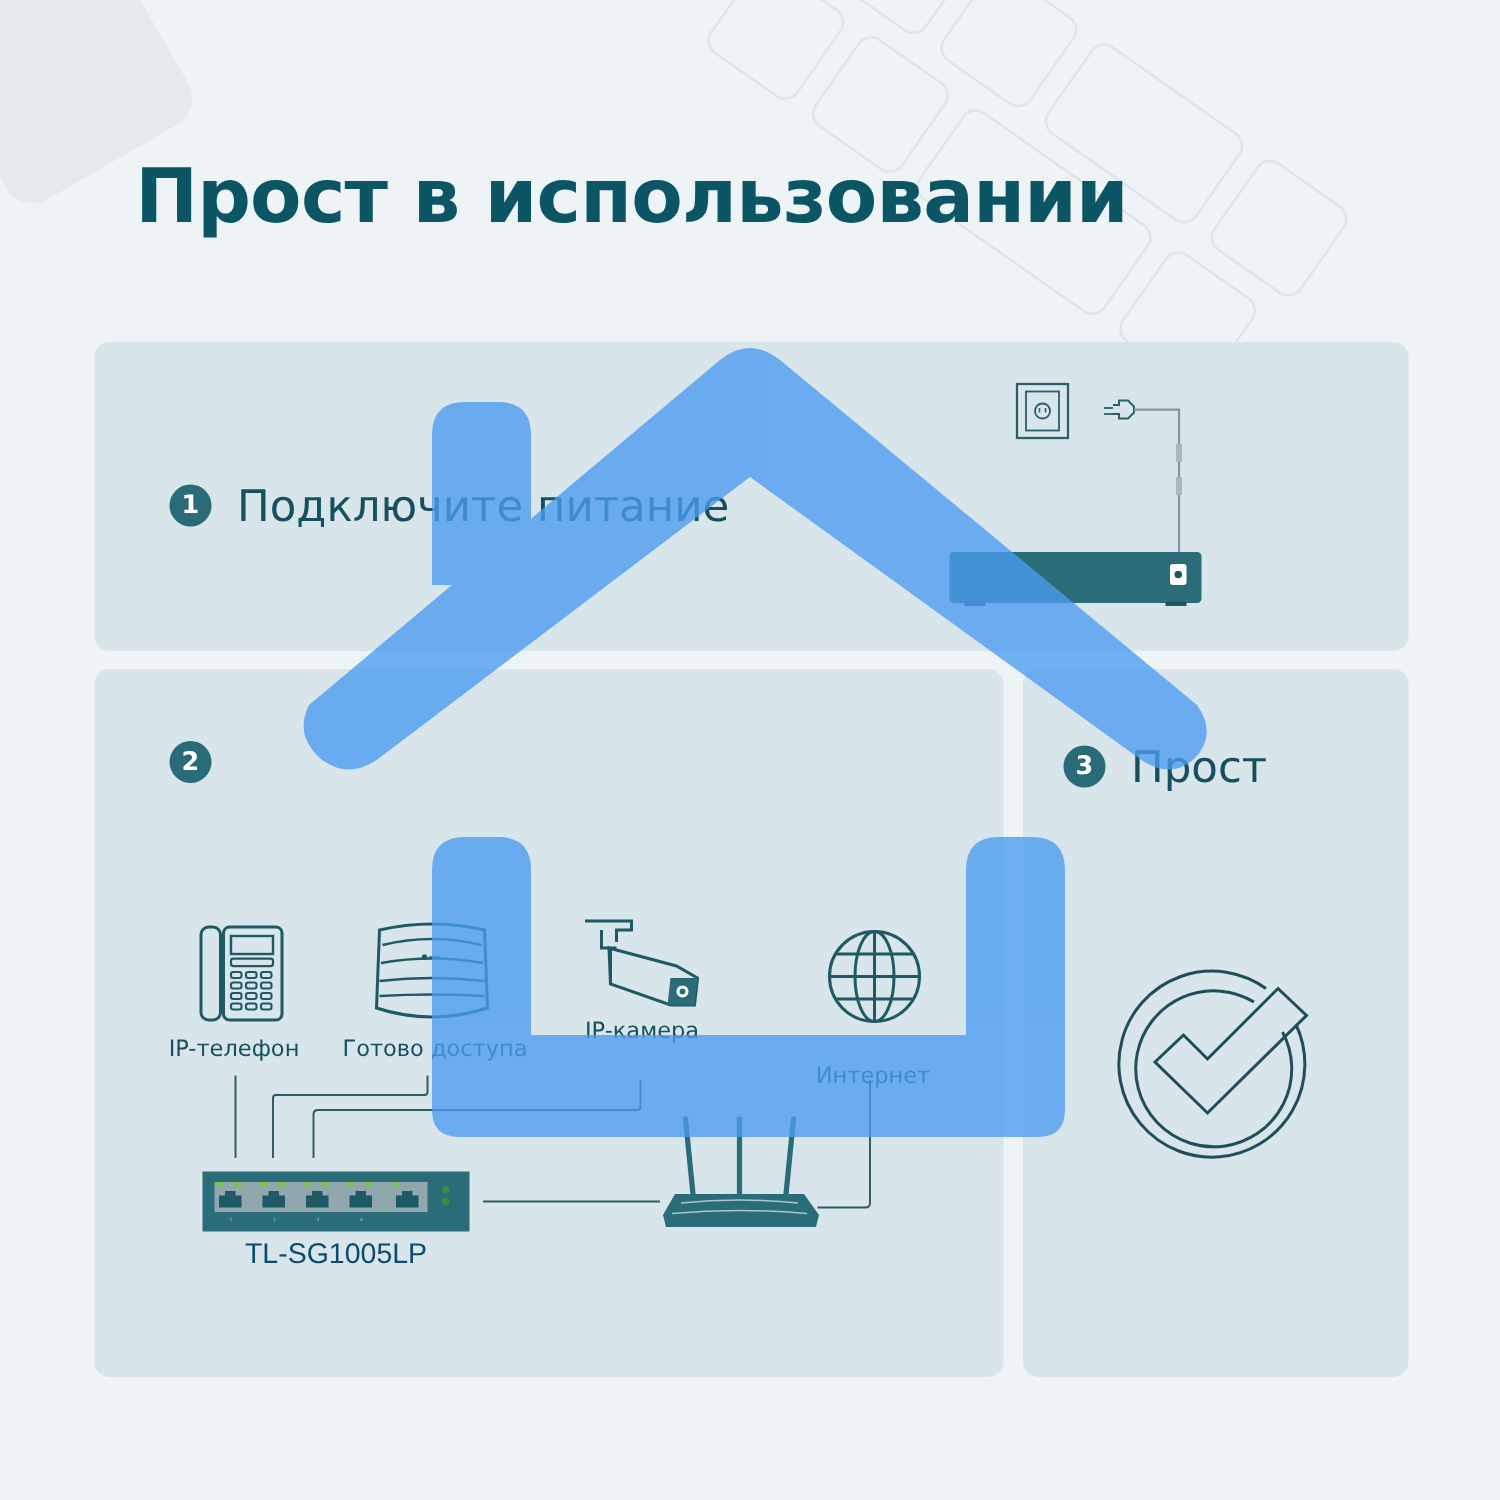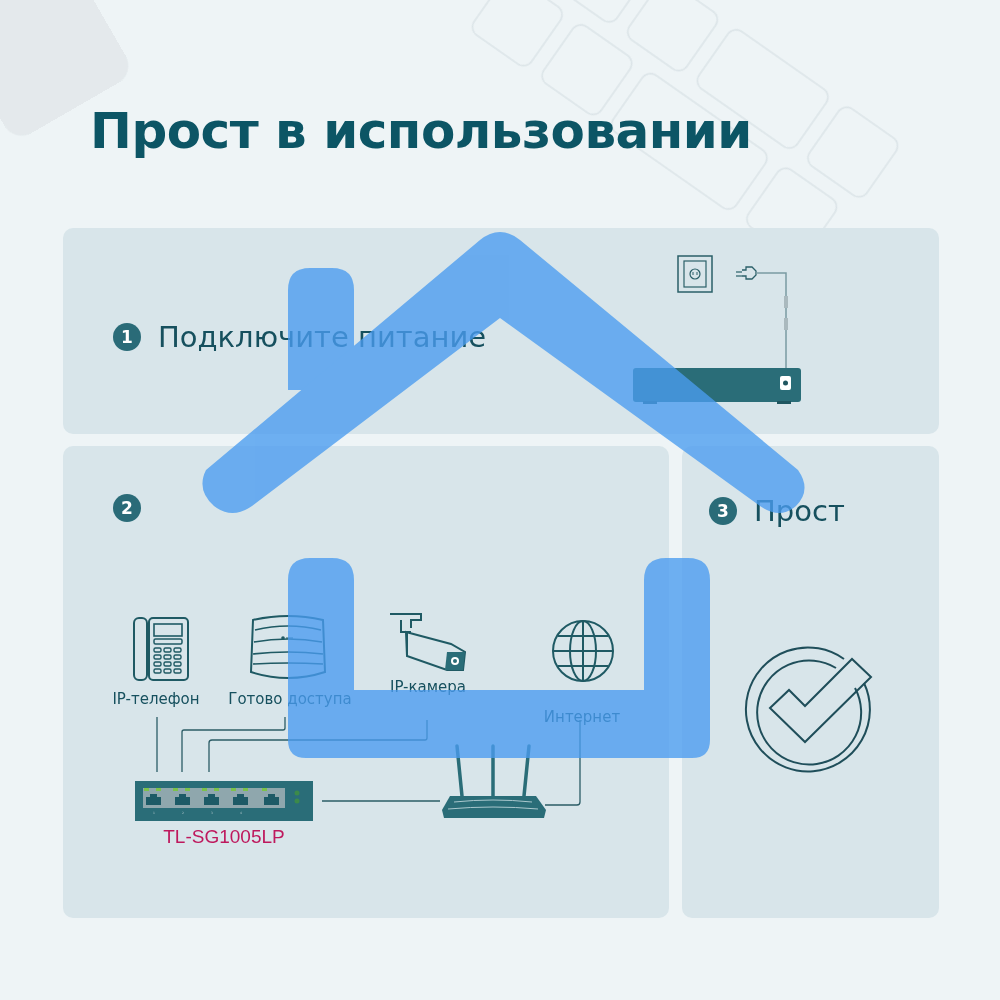--- a/index.html
+++ b/index.html
@@ -35,21 +35,21 @@
   .step-1 { left: 113px; top: 320px; }
   .step-2 { left: 113px; top: 494px; }
   .step-3 { left: 709px; top: 494px; }
 
   .dev-label {
     position: absolute; font-size: 15px; color: #16505e; text-align: center;
     white-space: nowrap; transform: translateX(-50%);
   }
   .model-label {
     position: absolute; left: 224px; top: 826px; transform: translateX(-50%);
-    font-size: 19px; color: #be185d; font-family: "Liberation Sans", sans-serif;
+    font-size: 19px; color: #0c4a6e; font-family: "Liberation Sans", sans-serif;
   }
   svg.abs { position: absolute; overflow: visible; }
   .overlay { position: absolute; left: 0; top: 0; width: 1000px; height: 1000px; pointer-events: none; }
 </style>
 </head>
 <body>
 
 <svg class="bg-deco" viewBox="0 0 1000 1000">
   <g fill="none" stroke="#d9e2e6" stroke-width="1.5" opacity="0.9">
     <rect x="-40" y="-60" width="140" height="180" rx="20" fill="#e2e8eb" stroke="none" transform="rotate(-30 30 30)"></rect>

